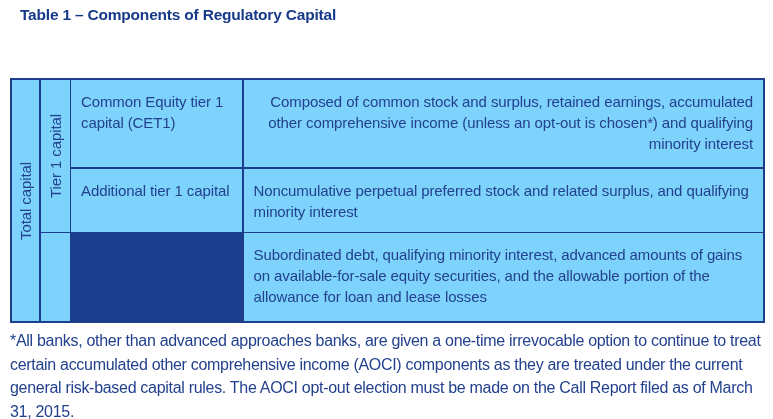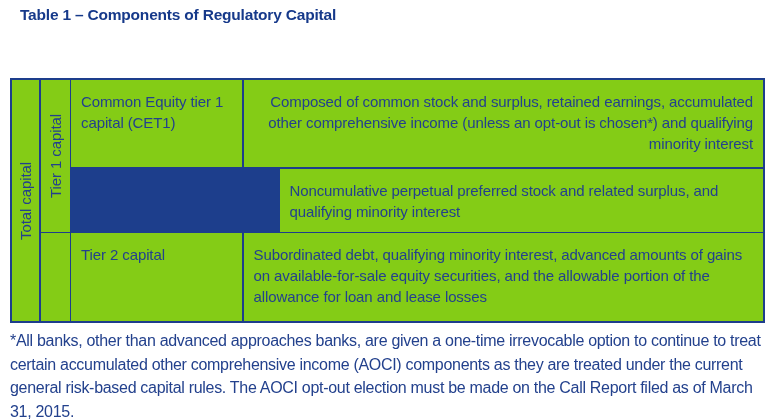--- a/index.html
+++ b/index.html
@@ -30,21 +30,21 @@
     top: 78px;
     width: 751px;
     display: grid;
     grid-template-columns: 27px 29px 171px 1fr;
     grid-template-rows: 87px 63px 88px;
     gap: 1.5px;
     background: #1d3e8c;      
     border: 2px solid #1d3e8c;
   }
   .cell {
-    background: #84cc16;
+    background: #7dd3fc;
     color: #23418d;
     font-size: 15px;
     line-height: 21px;
     letter-spacing: -0.1px;
   }
   .vcell {
     display: flex;
     align-items: center;
     justify-content: center;
   }
@@ -83,23 +83,23 @@
       <span class="vtext">Total capital</span>
     </div>
 
     <div class="cell vcell tier1-cell">
       <span class="vtext">Tier 1 capital</span>
     </div>
 
     <div class="cell lbl" style="grid-column:3; grid-row:1;">Common Equity tier 1 capital (CET1)</div>
     <div class="cell desc" style="grid-column:4; grid-row:1;text-align:right;">Composed of common stock and surplus, retained earnings, accu­mulated other comprehensive income (unless an opt-out is chosen*) and qualifying minority interest</div>
 
-    <div class="cell desc" style="grid-column:4; grid-row:2;margin-left:36px;">Noncumulative perpetual preferred stock and related surplus, and qualifying minority interest</div>
+    <div class="cell lbl" style="grid-column:3; grid-row:2;">Additional tier 1 capital</div>
+    <div class="cell desc" style="grid-column:4; grid-row:2;">Noncumulative perpetual preferred stock and related surplus, and qualifying minority interest</div>
 
     <div class="cell tier2-spacer"></div>
-    <div class="cell lbl" style="grid-column:3; grid-row:3;">Tier 2 capital</div>
     <div class="cell desc" style="grid-column:4; grid-row:3;">Subordinated debt, qualifying minority interest, advanced amounts of gains on available-for-sale equity securities, and the allowable portion of the allowance for loan and lease losses</div>
 
   </div>
 
   <div class="footnote">*All banks, other than advanced approaches banks, are given a one-time irrevocable option to continue to treat certain accumulated other comprehensive income (AOCI) components as they are treated under the current general risk-based capital rules. The AOCI opt-out election must be made on the Call Report filed as of March 31, 2015.</div>
 
 </div>
 
 </body></html>

